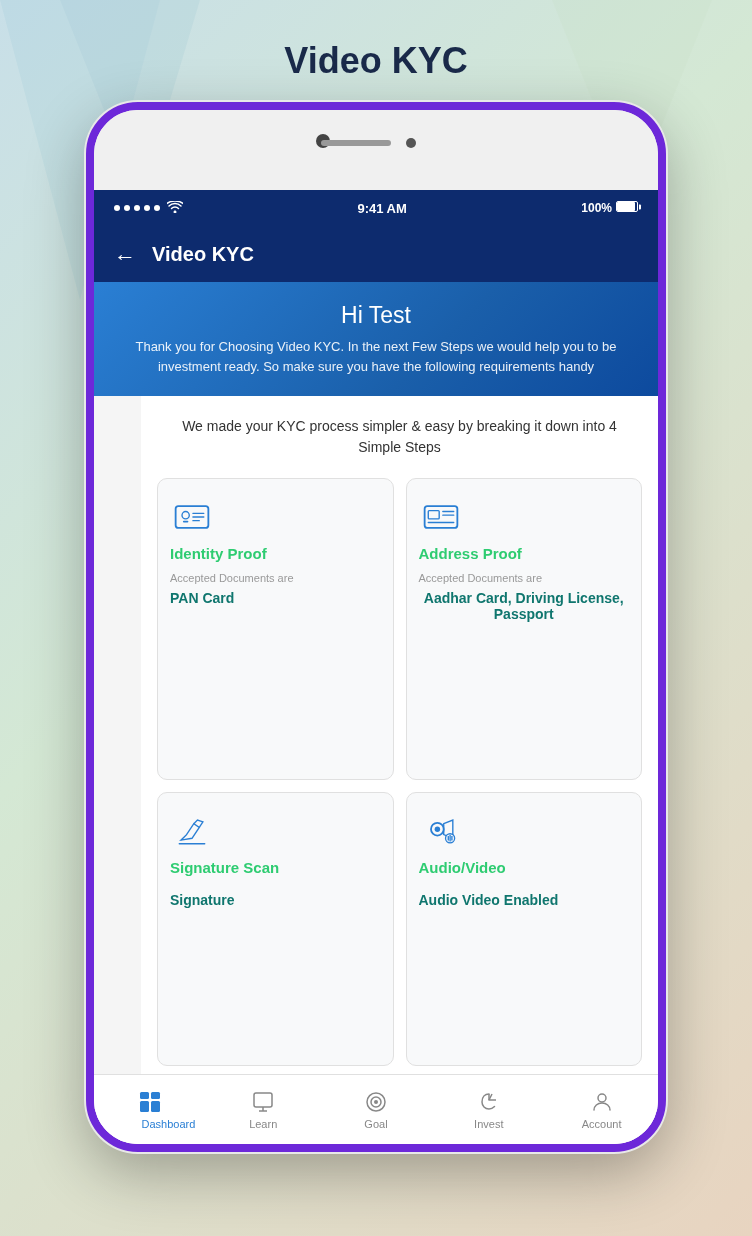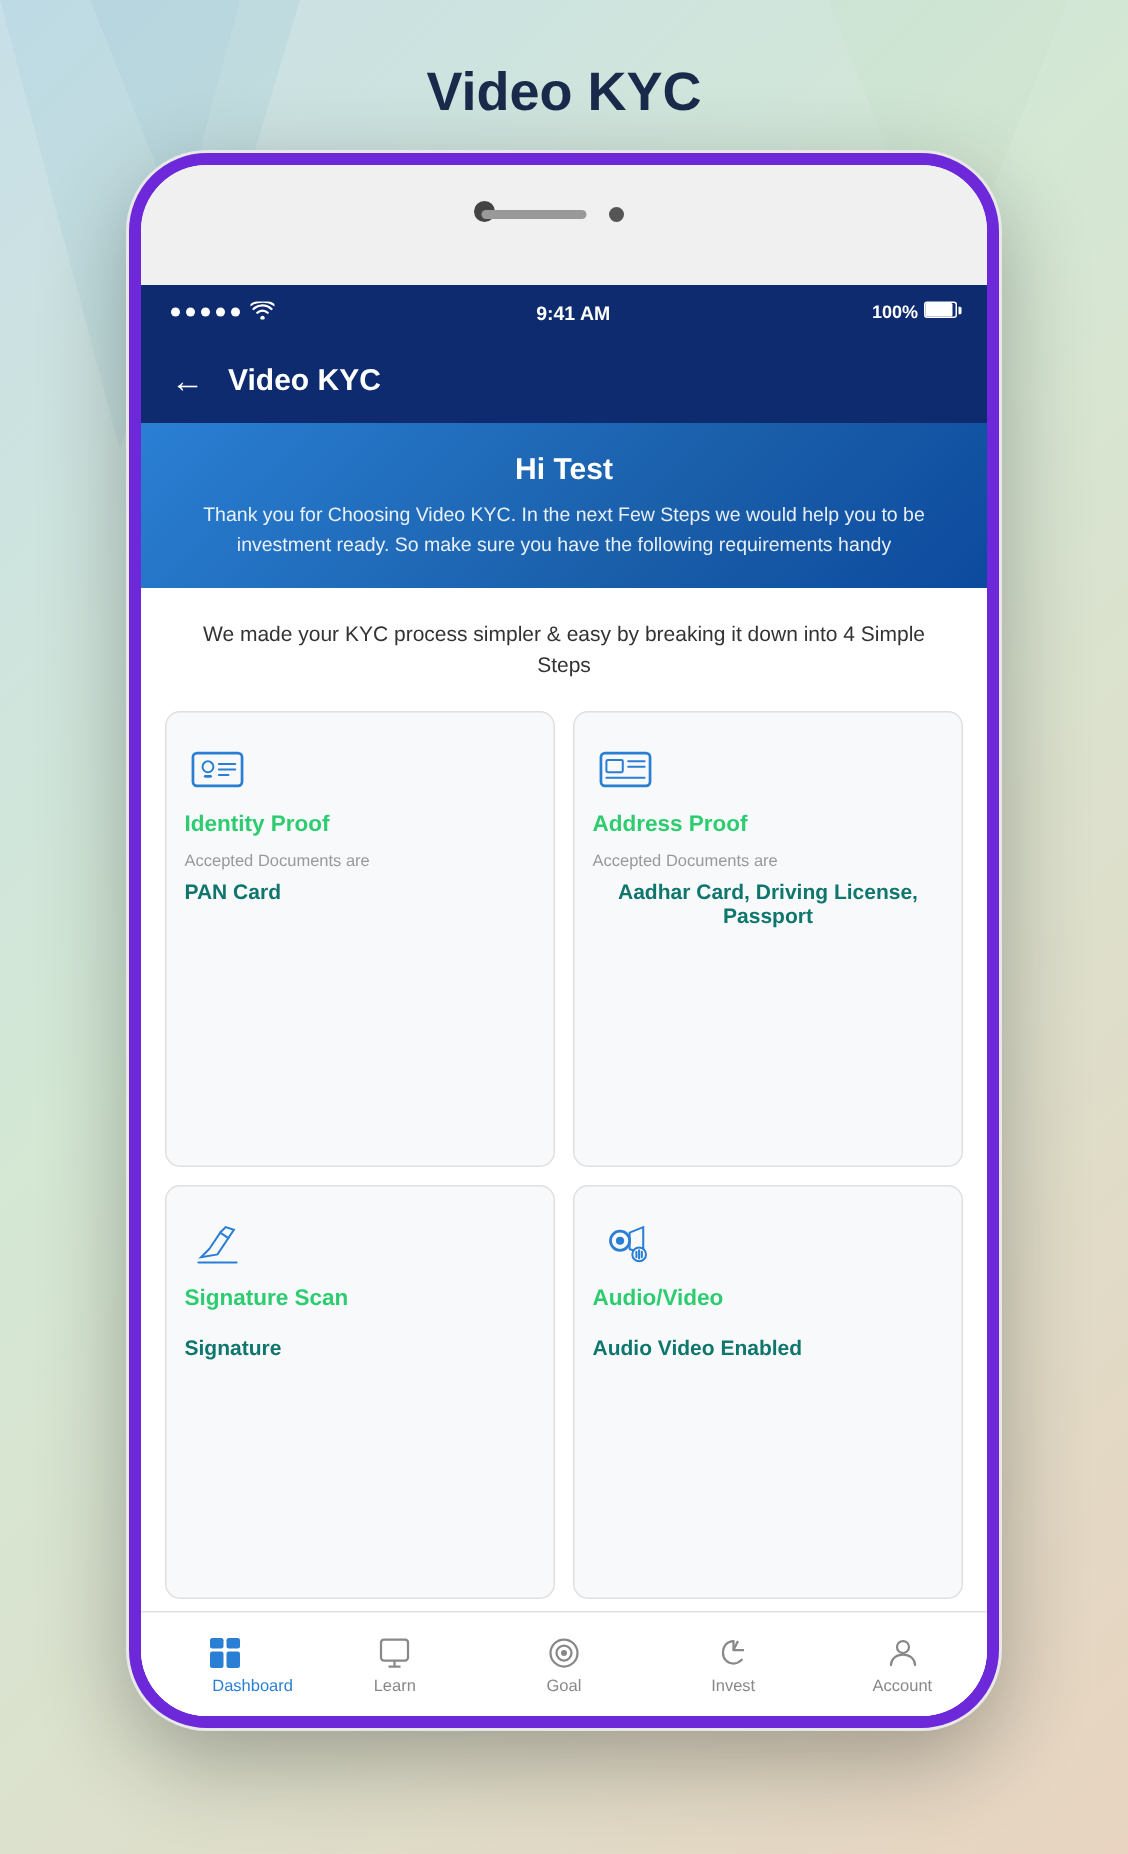--- a/index.html
+++ b/index.html
@@ -198,39 +198,40 @@
 
     
     .welcome-banner {
       margin: 0;
       background: linear-gradient(135deg, #2a7fd4 0%, #1a5faa 60%, #0d4a9e 100%);
       padding: 20px 24px;
       flex-shrink: 0;
     }
     .welcome-name {
       color: white;
-      font-size: 20px;
-      font-weight: 700;
+      font-size: 23px;
+      font-weight: 400;
       text-align: center;
       margin-bottom: 8px;
     }
     .welcome-desc {
       color: rgba(255,255,255,0.9);
       font-size: 13px;
       text-align: center;
       line-height: 1.5;
     }
 
     
     .content-area {
       flex: 1;
       background: white;
       overflow: hidden;
       display: flex;
       flex-direction: column;
+      margin-left: 47px;
     }
 
     .steps-text {
       font-size: 14px;
       color: #333;
       text-align: center;
       padding: 20px 30px 12px;
       line-height: 1.5;
       font-weight: 500;
     }

